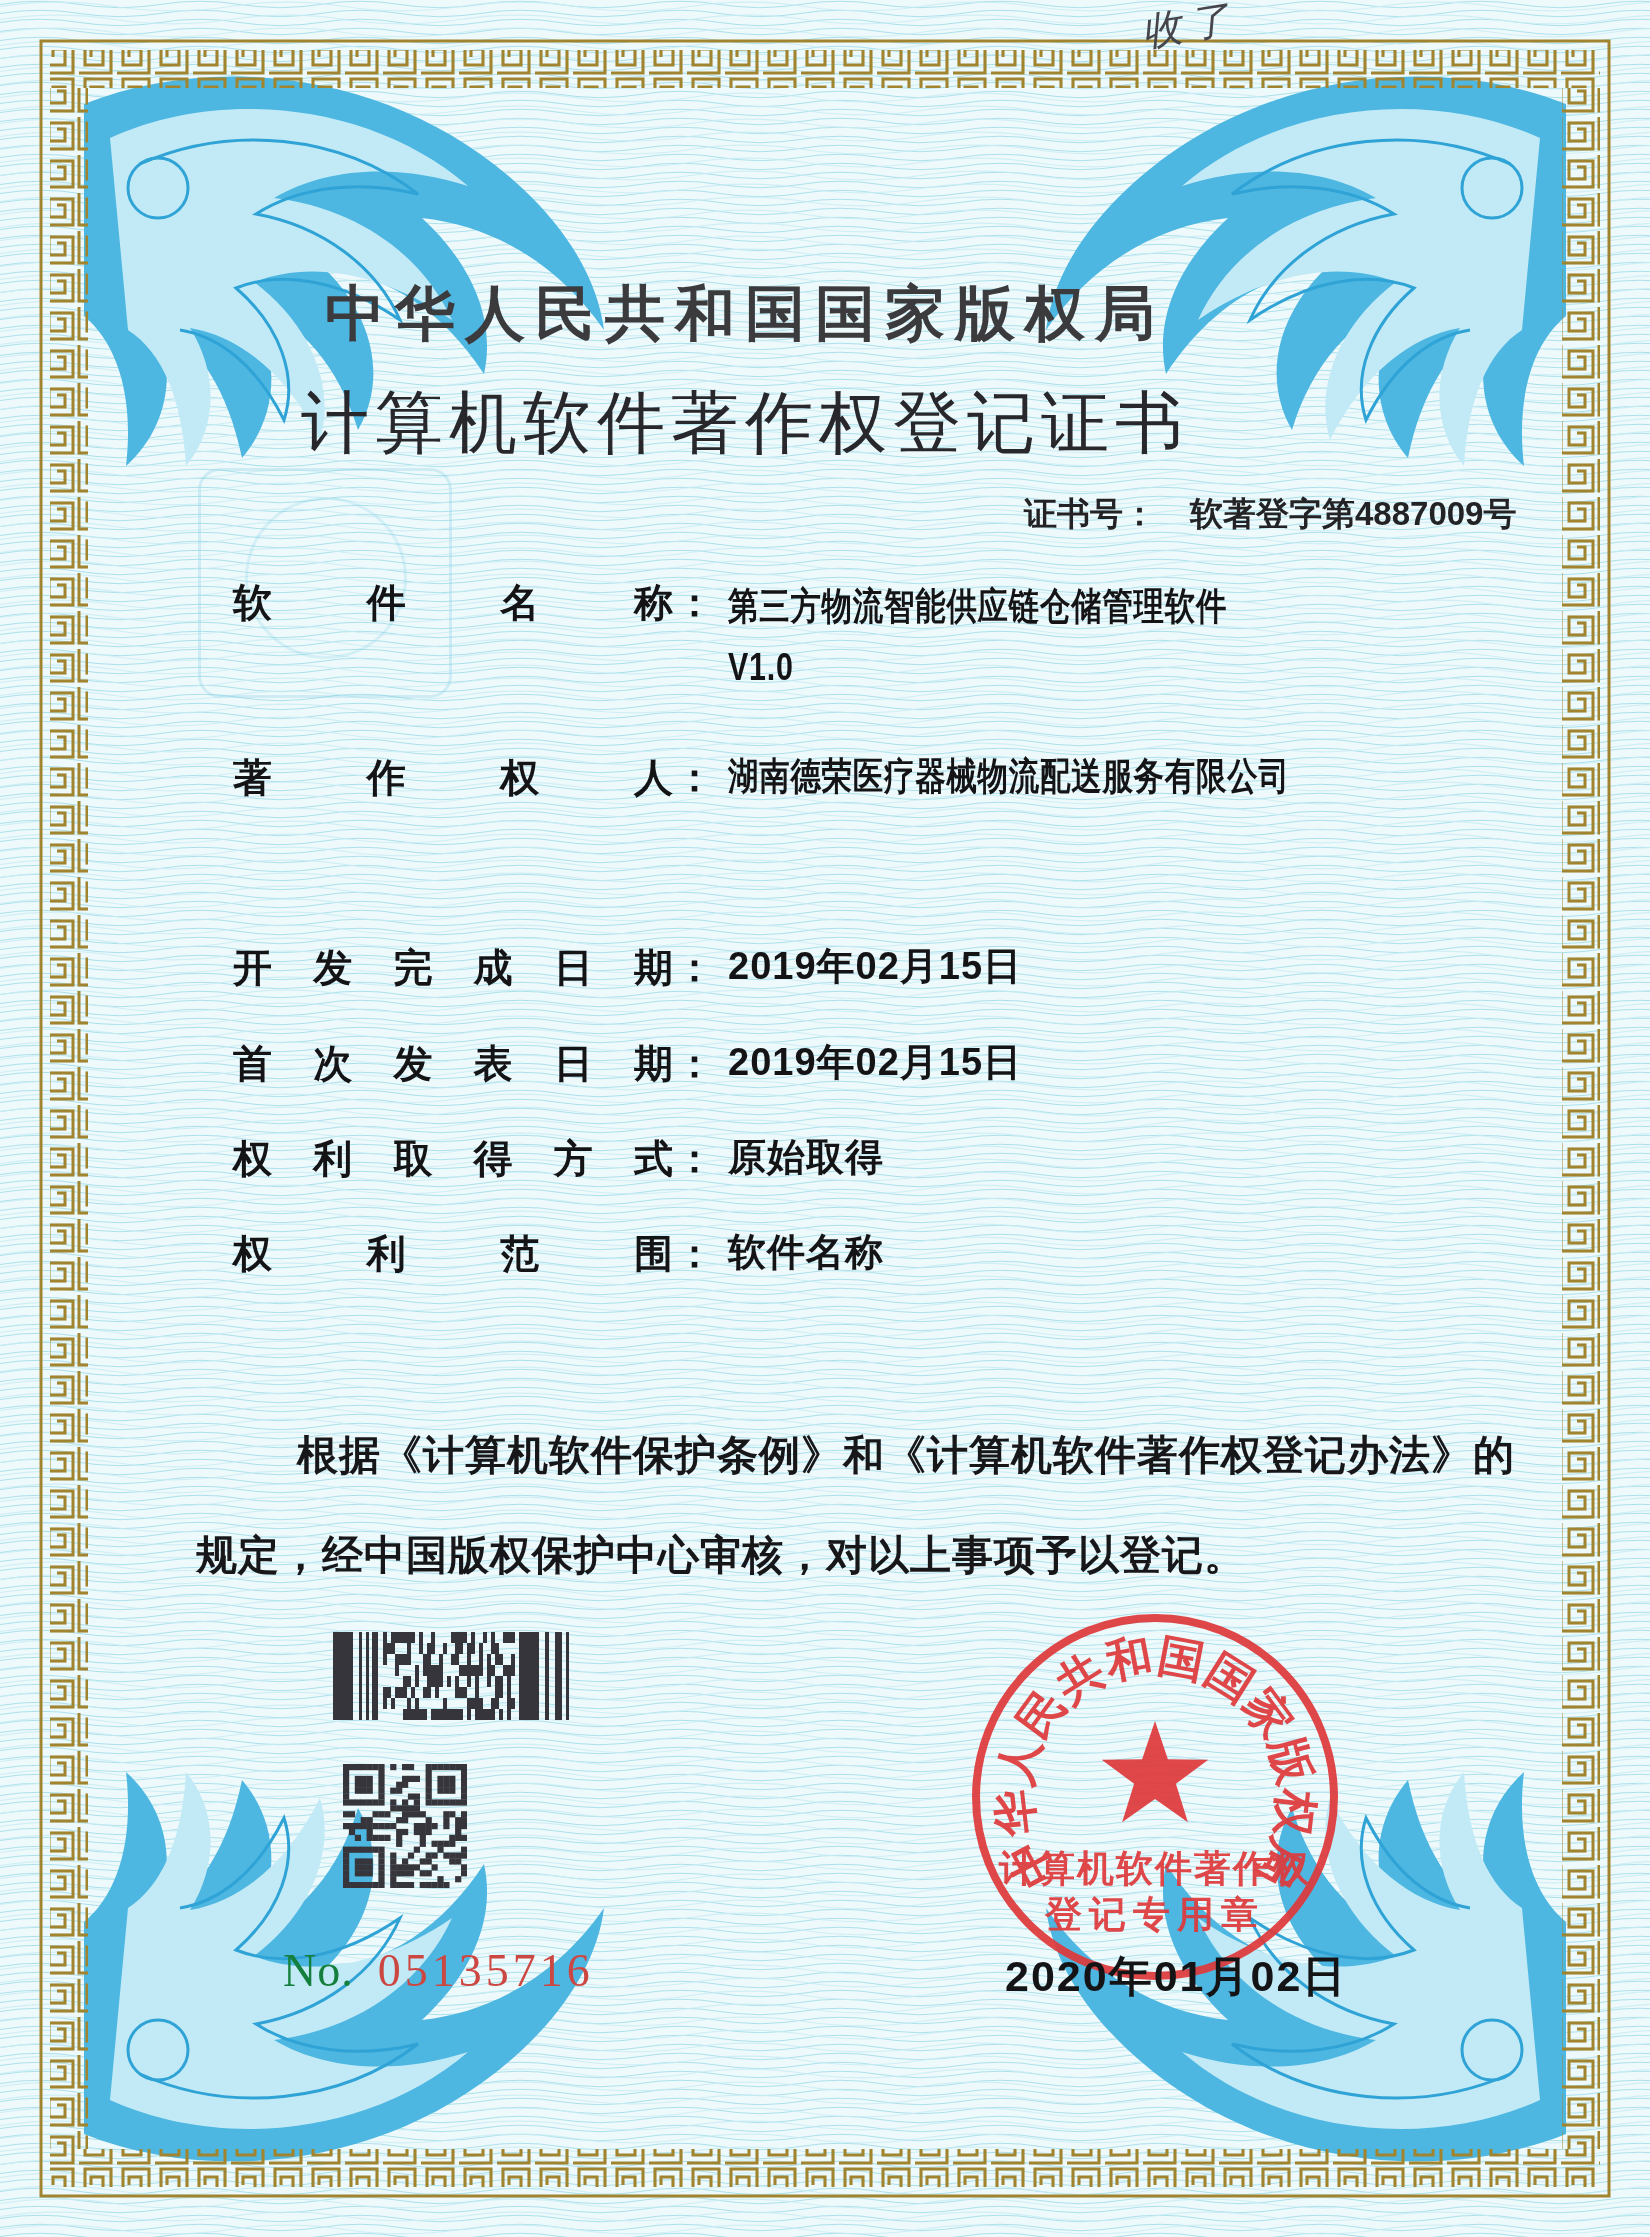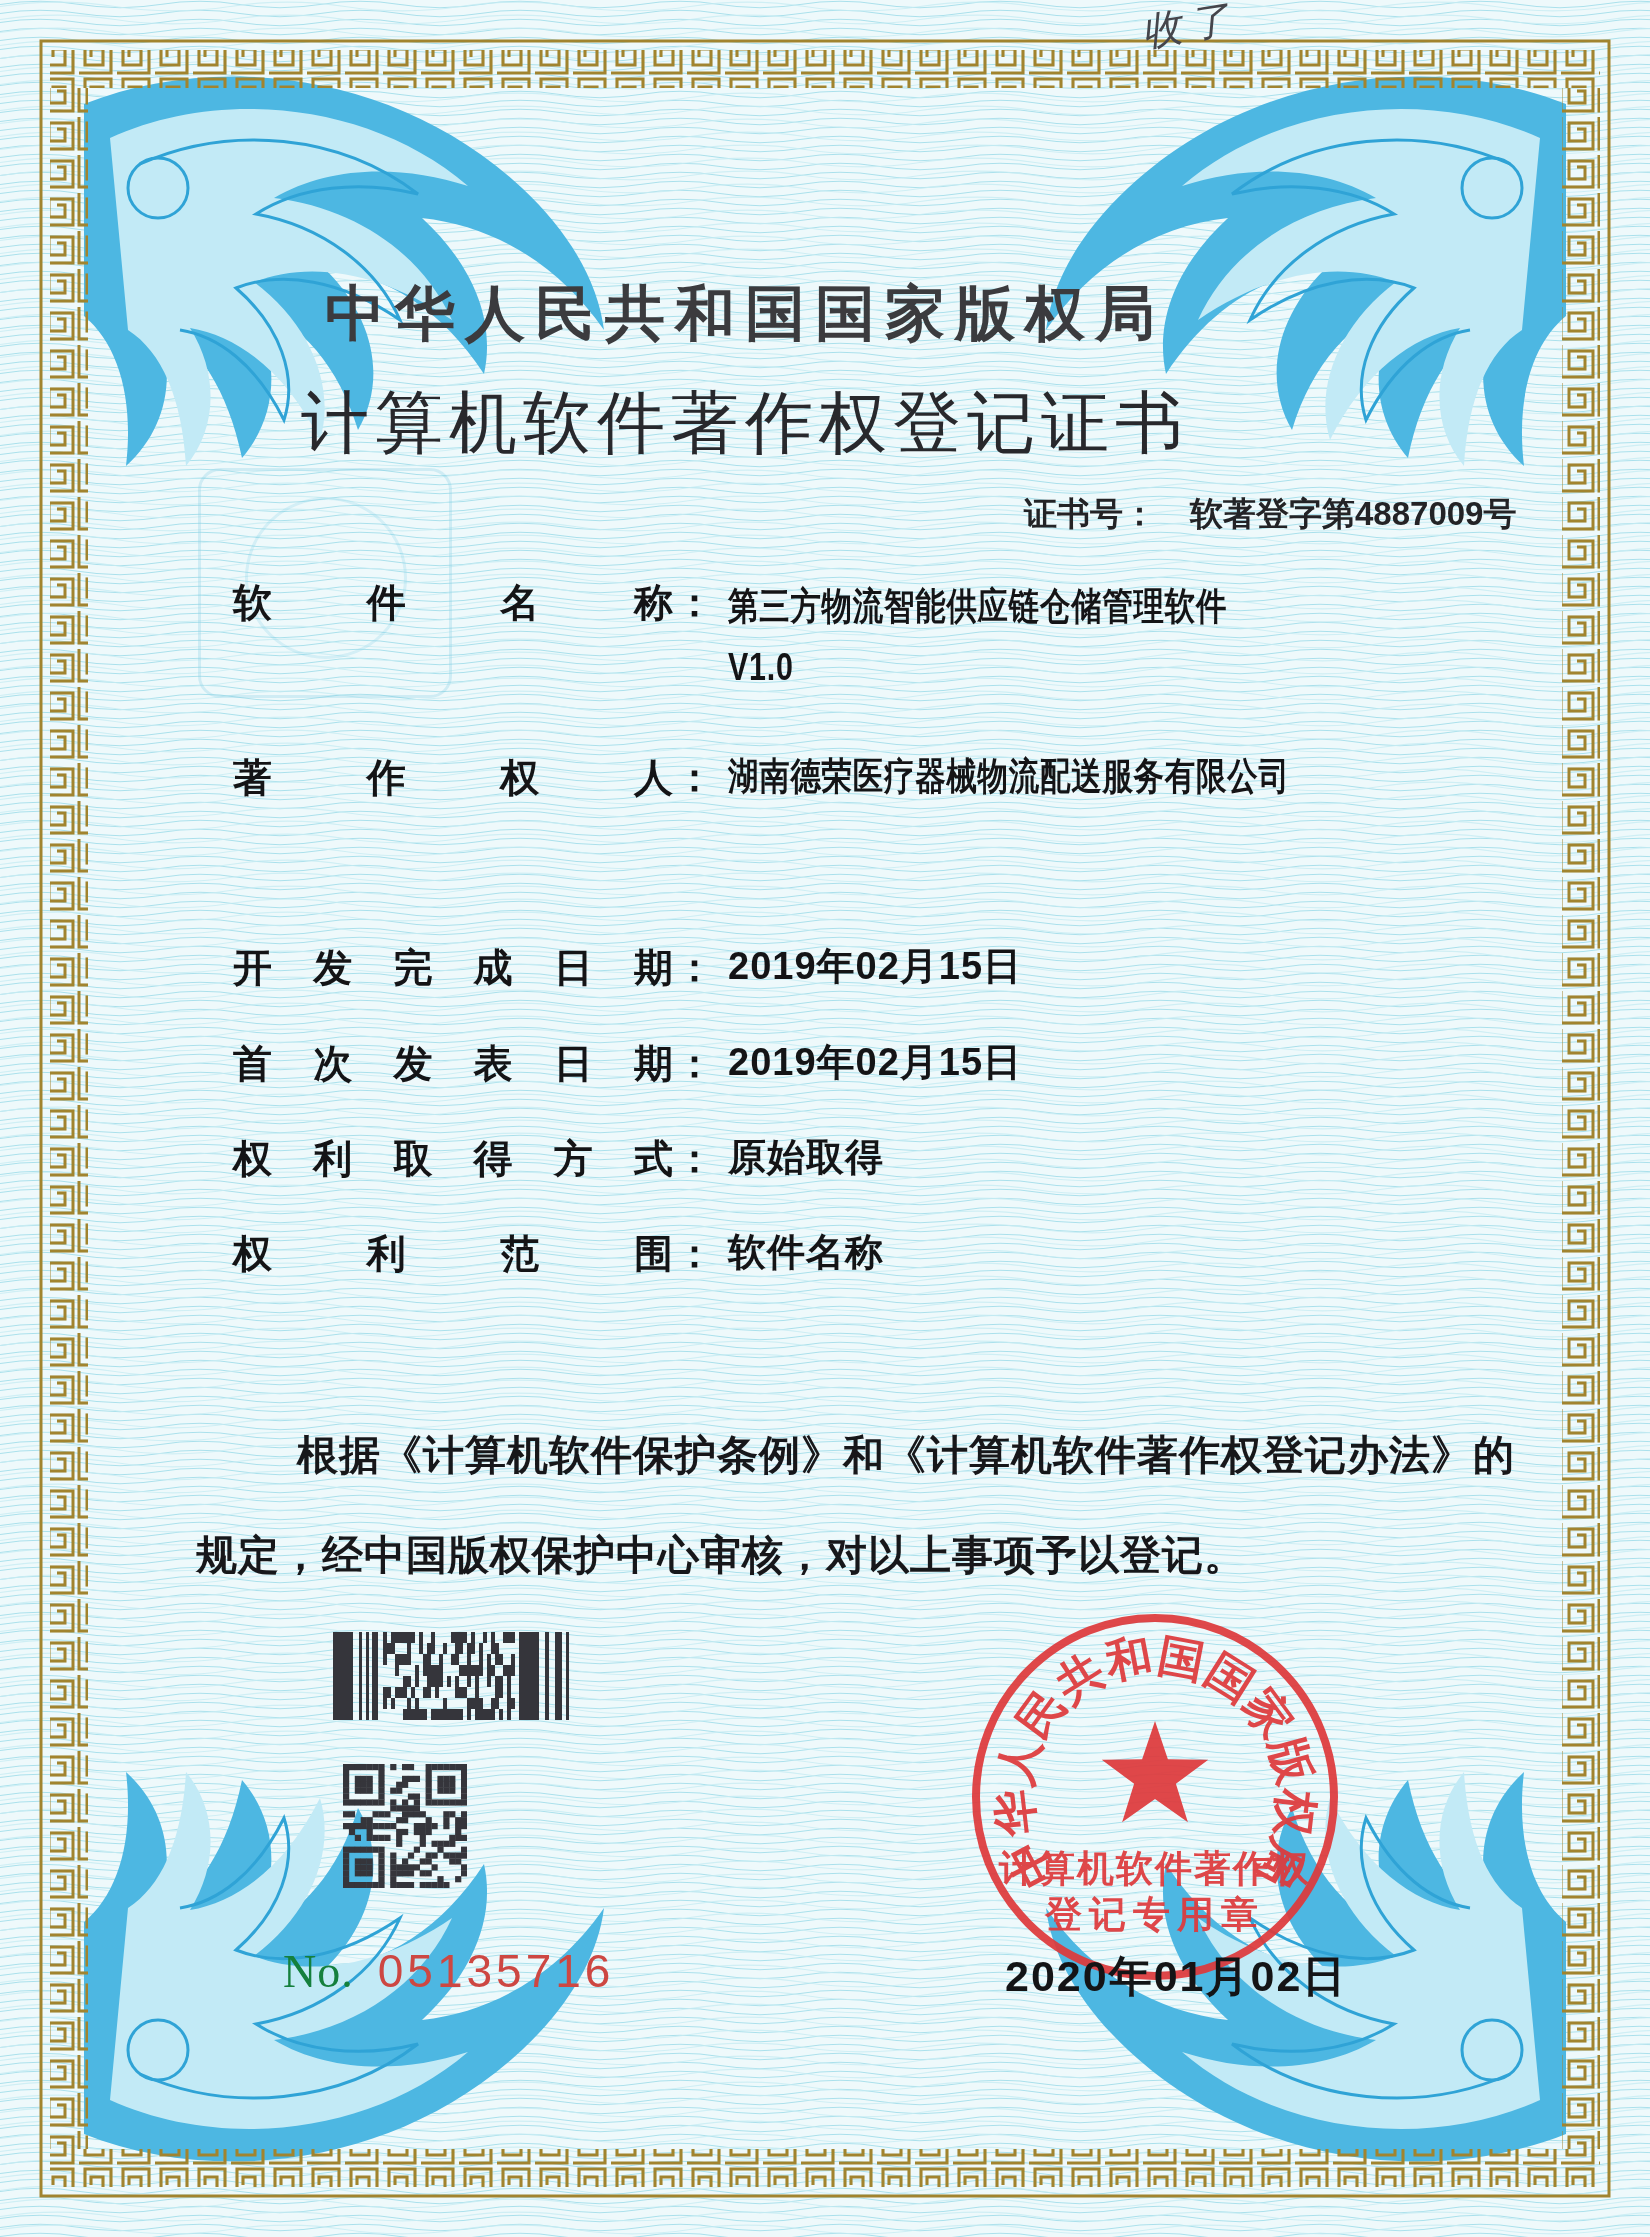--- a/index.html
+++ b/index.html
@@ -30,21 +30,21 @@
   .r0{top:576px}.r1{top:751px}.r2{top:941px}.r3{top:1037px}.r4{top:1132px}.r5{top:1227px}.r6{top:1321px}
   .r0 .val span{display:block;line-height:61px;}
   
   .statement{position:absolute;font-size:41px;font-weight:700;color:#17171a;letter-spacing:1px;white-space:nowrap;}
   .st1{left:297px;top:1428px}.st2{left:196px;top:1528px}
   
   .barcode{position:absolute;left:333px;top:1632px;}
   .qr{position:absolute;left:343px;top:1764px;}
   .serial{position:absolute;left:283px;top:1944px;white-space:nowrap;}
   .serial .pfx{font-family:Liberation Serif, serif;font-size:46px;color:#15803d;letter-spacing:1px;}
-  .serial .num{font-family:Liberation Sans, sans-serif;font-size:46px;color:#cd4742;margin-left:24px;letter-spacing:4px;}
+  .serial .num{font-family:Liberation Serif, serif;font-size:46px;color:#cd4742;margin-left:24px;letter-spacing:4px;}
   
   .seal{position:absolute;left:935px;top:1577px;opacity:.93;}
   .seal text{text-anchor:middle;fill:#de3a3c;font-weight:700;font-family:"Liberation Sans",sans-serif;}
   #ring text{font-size:46px;dominant-baseline:central;}
   .seal .s1{font-size:37px;letter-spacing:2px;}
   .seal .s2{font-size:37px;letter-spacing:7px;}
   .issuedate{position:absolute;left:1005px;top:1948px;font-size:43px;font-weight:700;
     color:#141416;letter-spacing:2px;white-space:nowrap;}
   
   .hand{position:absolute;left:1108px;top:0;}

